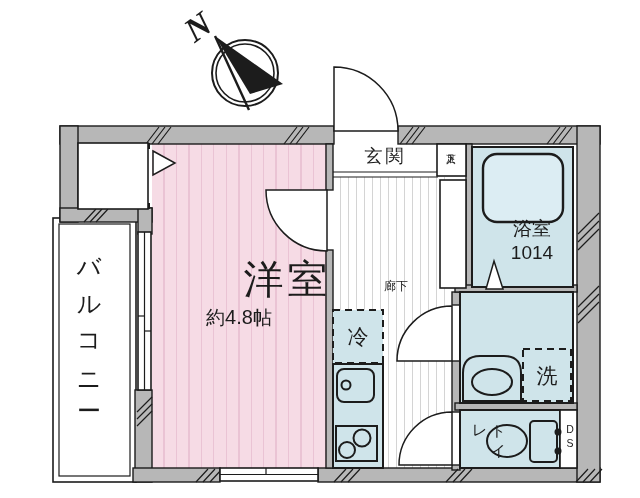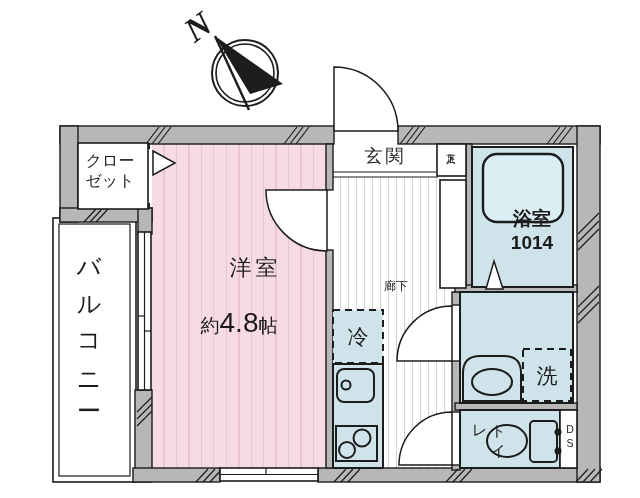--- a/index.html
+++ b/index.html
@@ -144,34 +144,33 @@
     <g>
       <circle cx="245" cy="73" r="33" fill="none" stroke="#1c1c1c" stroke-width="2"></circle>
       <circle cx="245" cy="73" r="29" fill="none" stroke="#1c1c1c" stroke-width="1.6"></circle>
       <polygon points="215,36 283,84 250,94" fill="#1c1c1c"></polygon>
       <line x1="215" y1="36" x2="249" y2="110" stroke="#1c1c1c" stroke-width="2.4"></line>
     </g>
   </svg>
 
   <div class="lbl north" style="left:186px;top:6px;">N</div>
 
-  <div class="lbl ctr" style="left:82px;top:151px;width:56px;font-size:16px;">クローゼット</div>
 
   <div class="lbl v" style="left:74px;top:240px;height:230px;font-size:24px;letter-spacing:12px;">バルコニー</div>
 
-  <div class="lbl ctr" style="left:152px;top:254px;width:207px;font-size:22px;letter-spacing:4px;">洋室</div>
+  <div class="lbl ctr" style="left:152px;top:254px;width:207px;font-size:40px;letter-spacing:4px;padding-left:32px;">洋室</div>
   <div class="lbl ctr" style="left:152px;top:305px;width:174px;font-size:19px;">
-    <span>約</span><span style="font-size:28px;">4.8</span><span>帖</span>
+    <span>約</span><span style="font-size:20px;">4.8</span><span>帖</span>
   </div>
 
   <div class="lbl ctr" style="left:333px;top:145px;width:105px;font-size:18px;letter-spacing:3px;">玄関</div>
 
   <div class="lbl v" style="left:445px;top:147px;height:28px;font-size:9.5px;">下足入</div>
 
-  <div class="lbl ctr" style="left:472px;top:207px;width:120px;font-size:19px;font-weight:bold;">
+  <div class="lbl ctr" style="left:472px;top:217px;width:120px;font-size:19px;">
     <div>浴室</div>
     <div>1014</div>
   </div>
 
   <div class="lbl ctr" style="left:366px;top:279px;width:60px;font-size:12px;">廊下</div>
 
   <div class="lbl ctr" style="left:333px;top:324px;width:50px;font-size:21px;">冷</div>
 
   <div class="lbl ctr" style="left:460px;top:294px;width:113px;font-size:19px;">
   </div>

